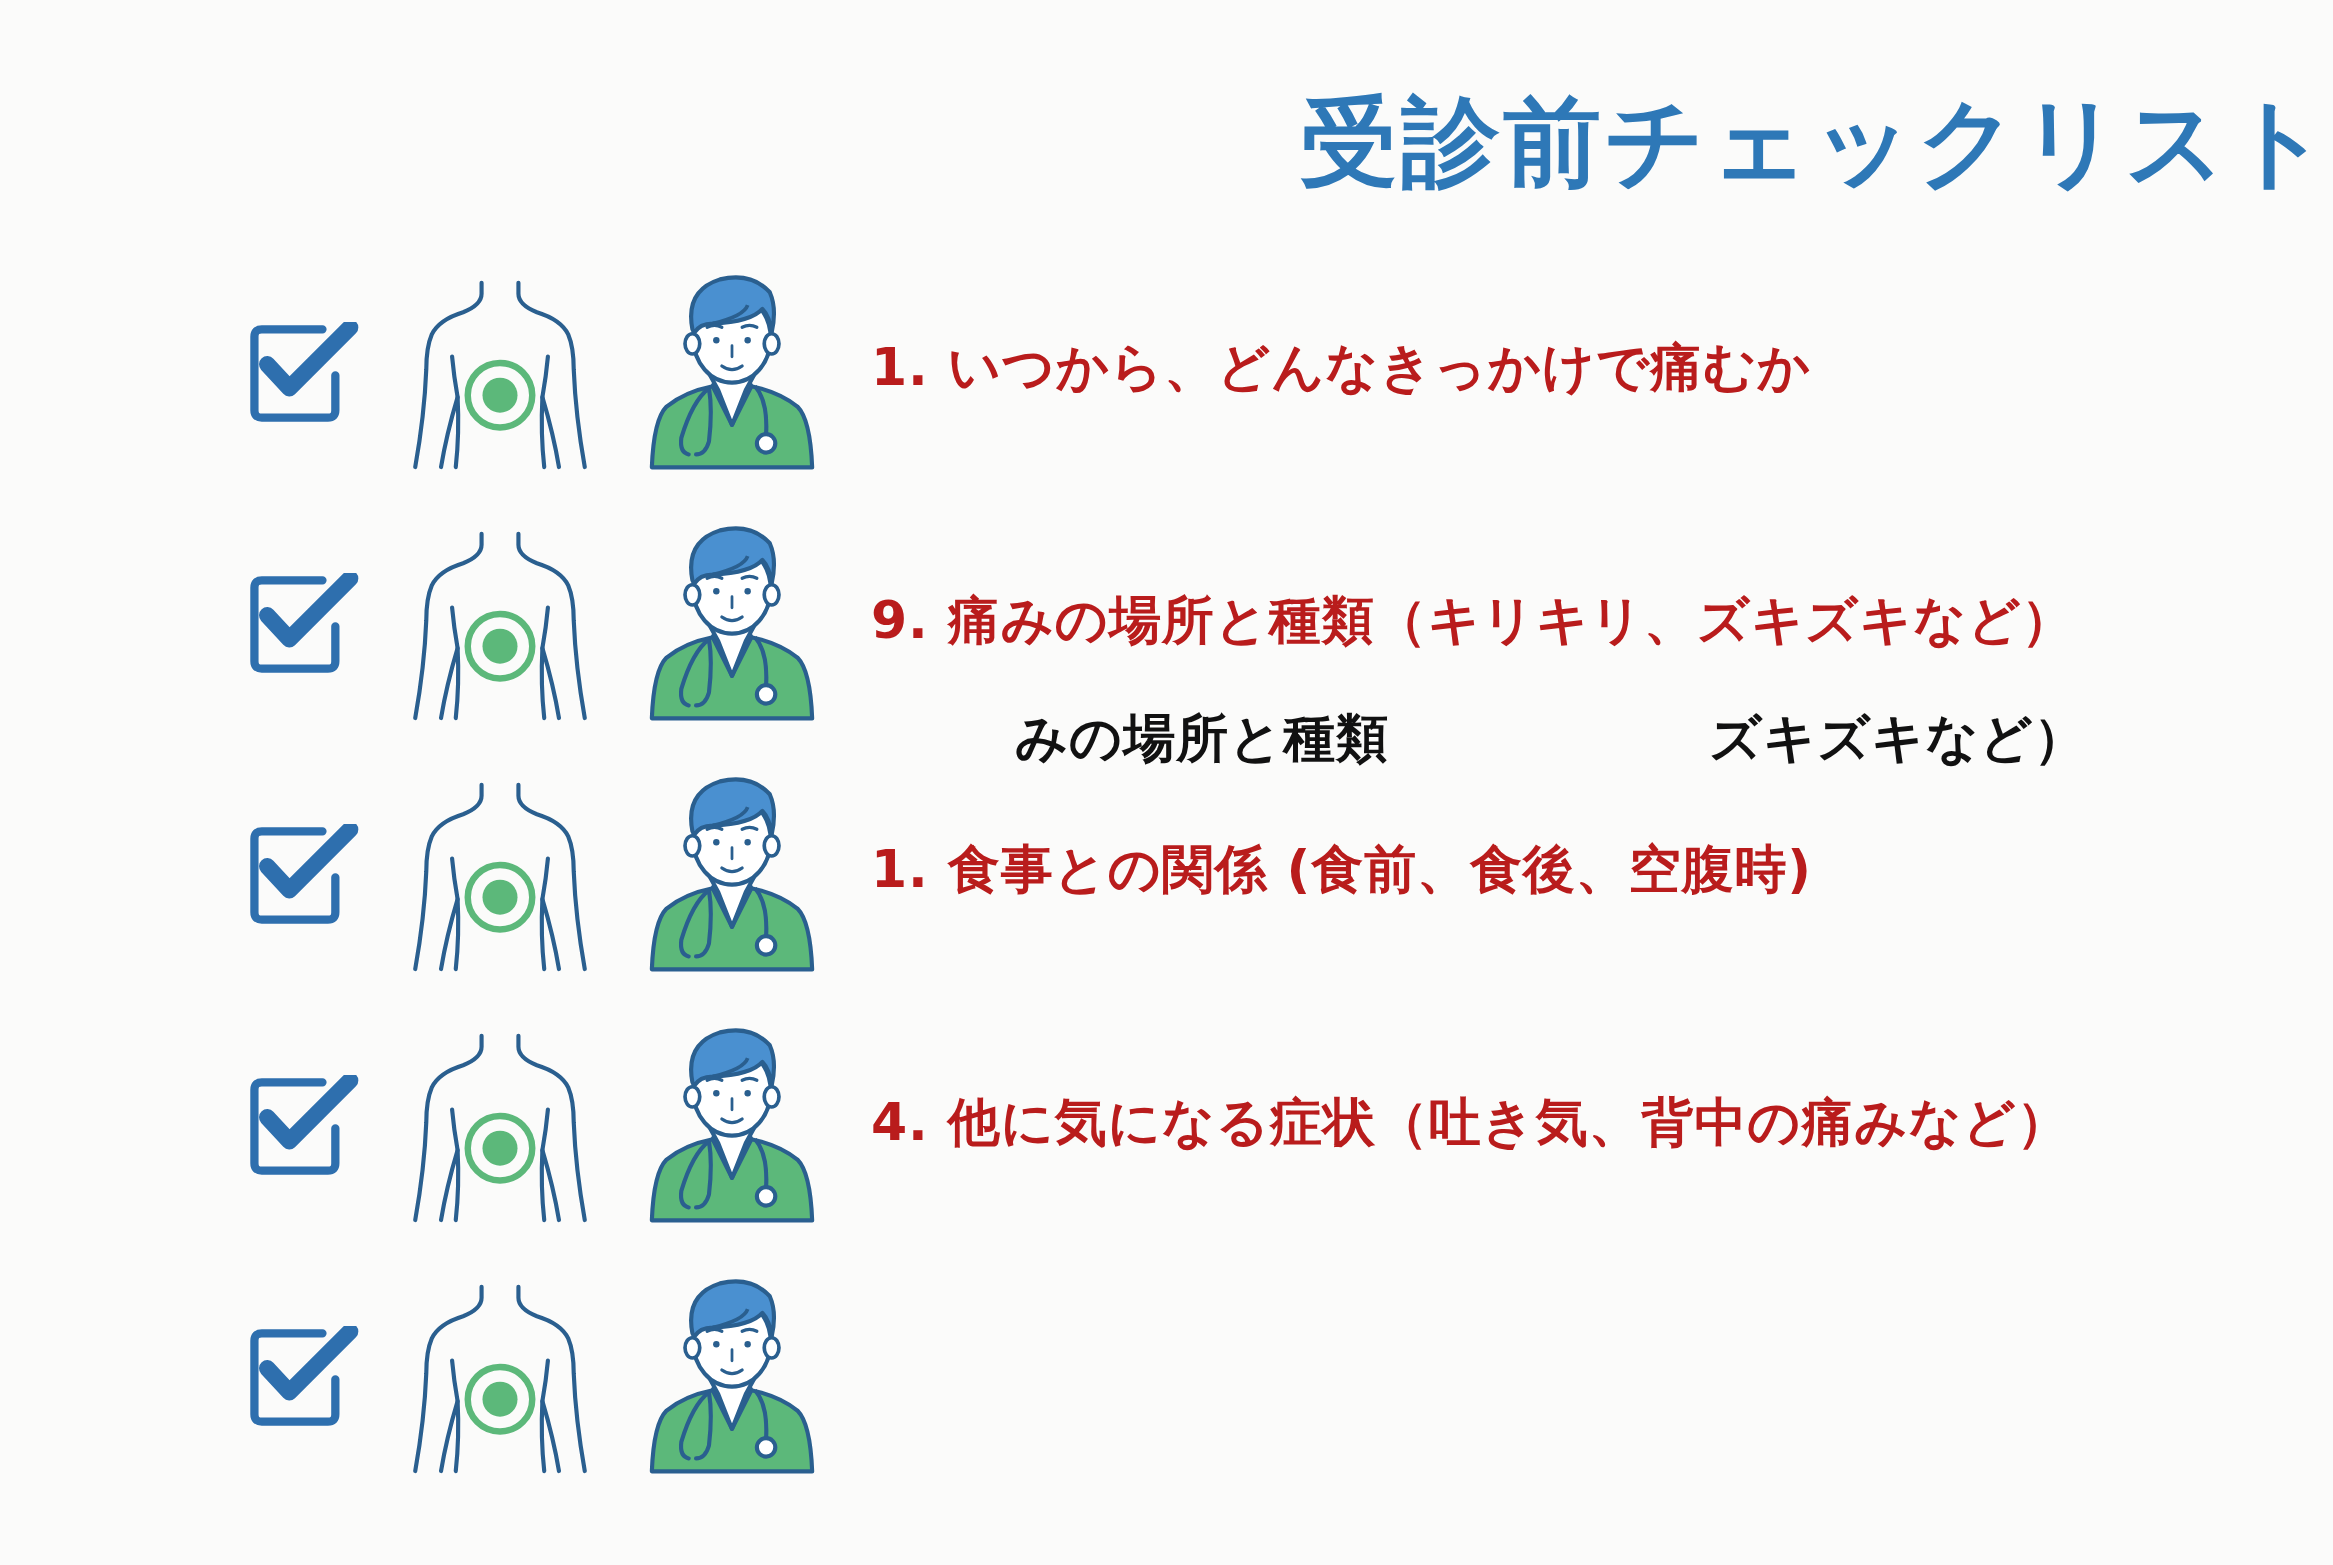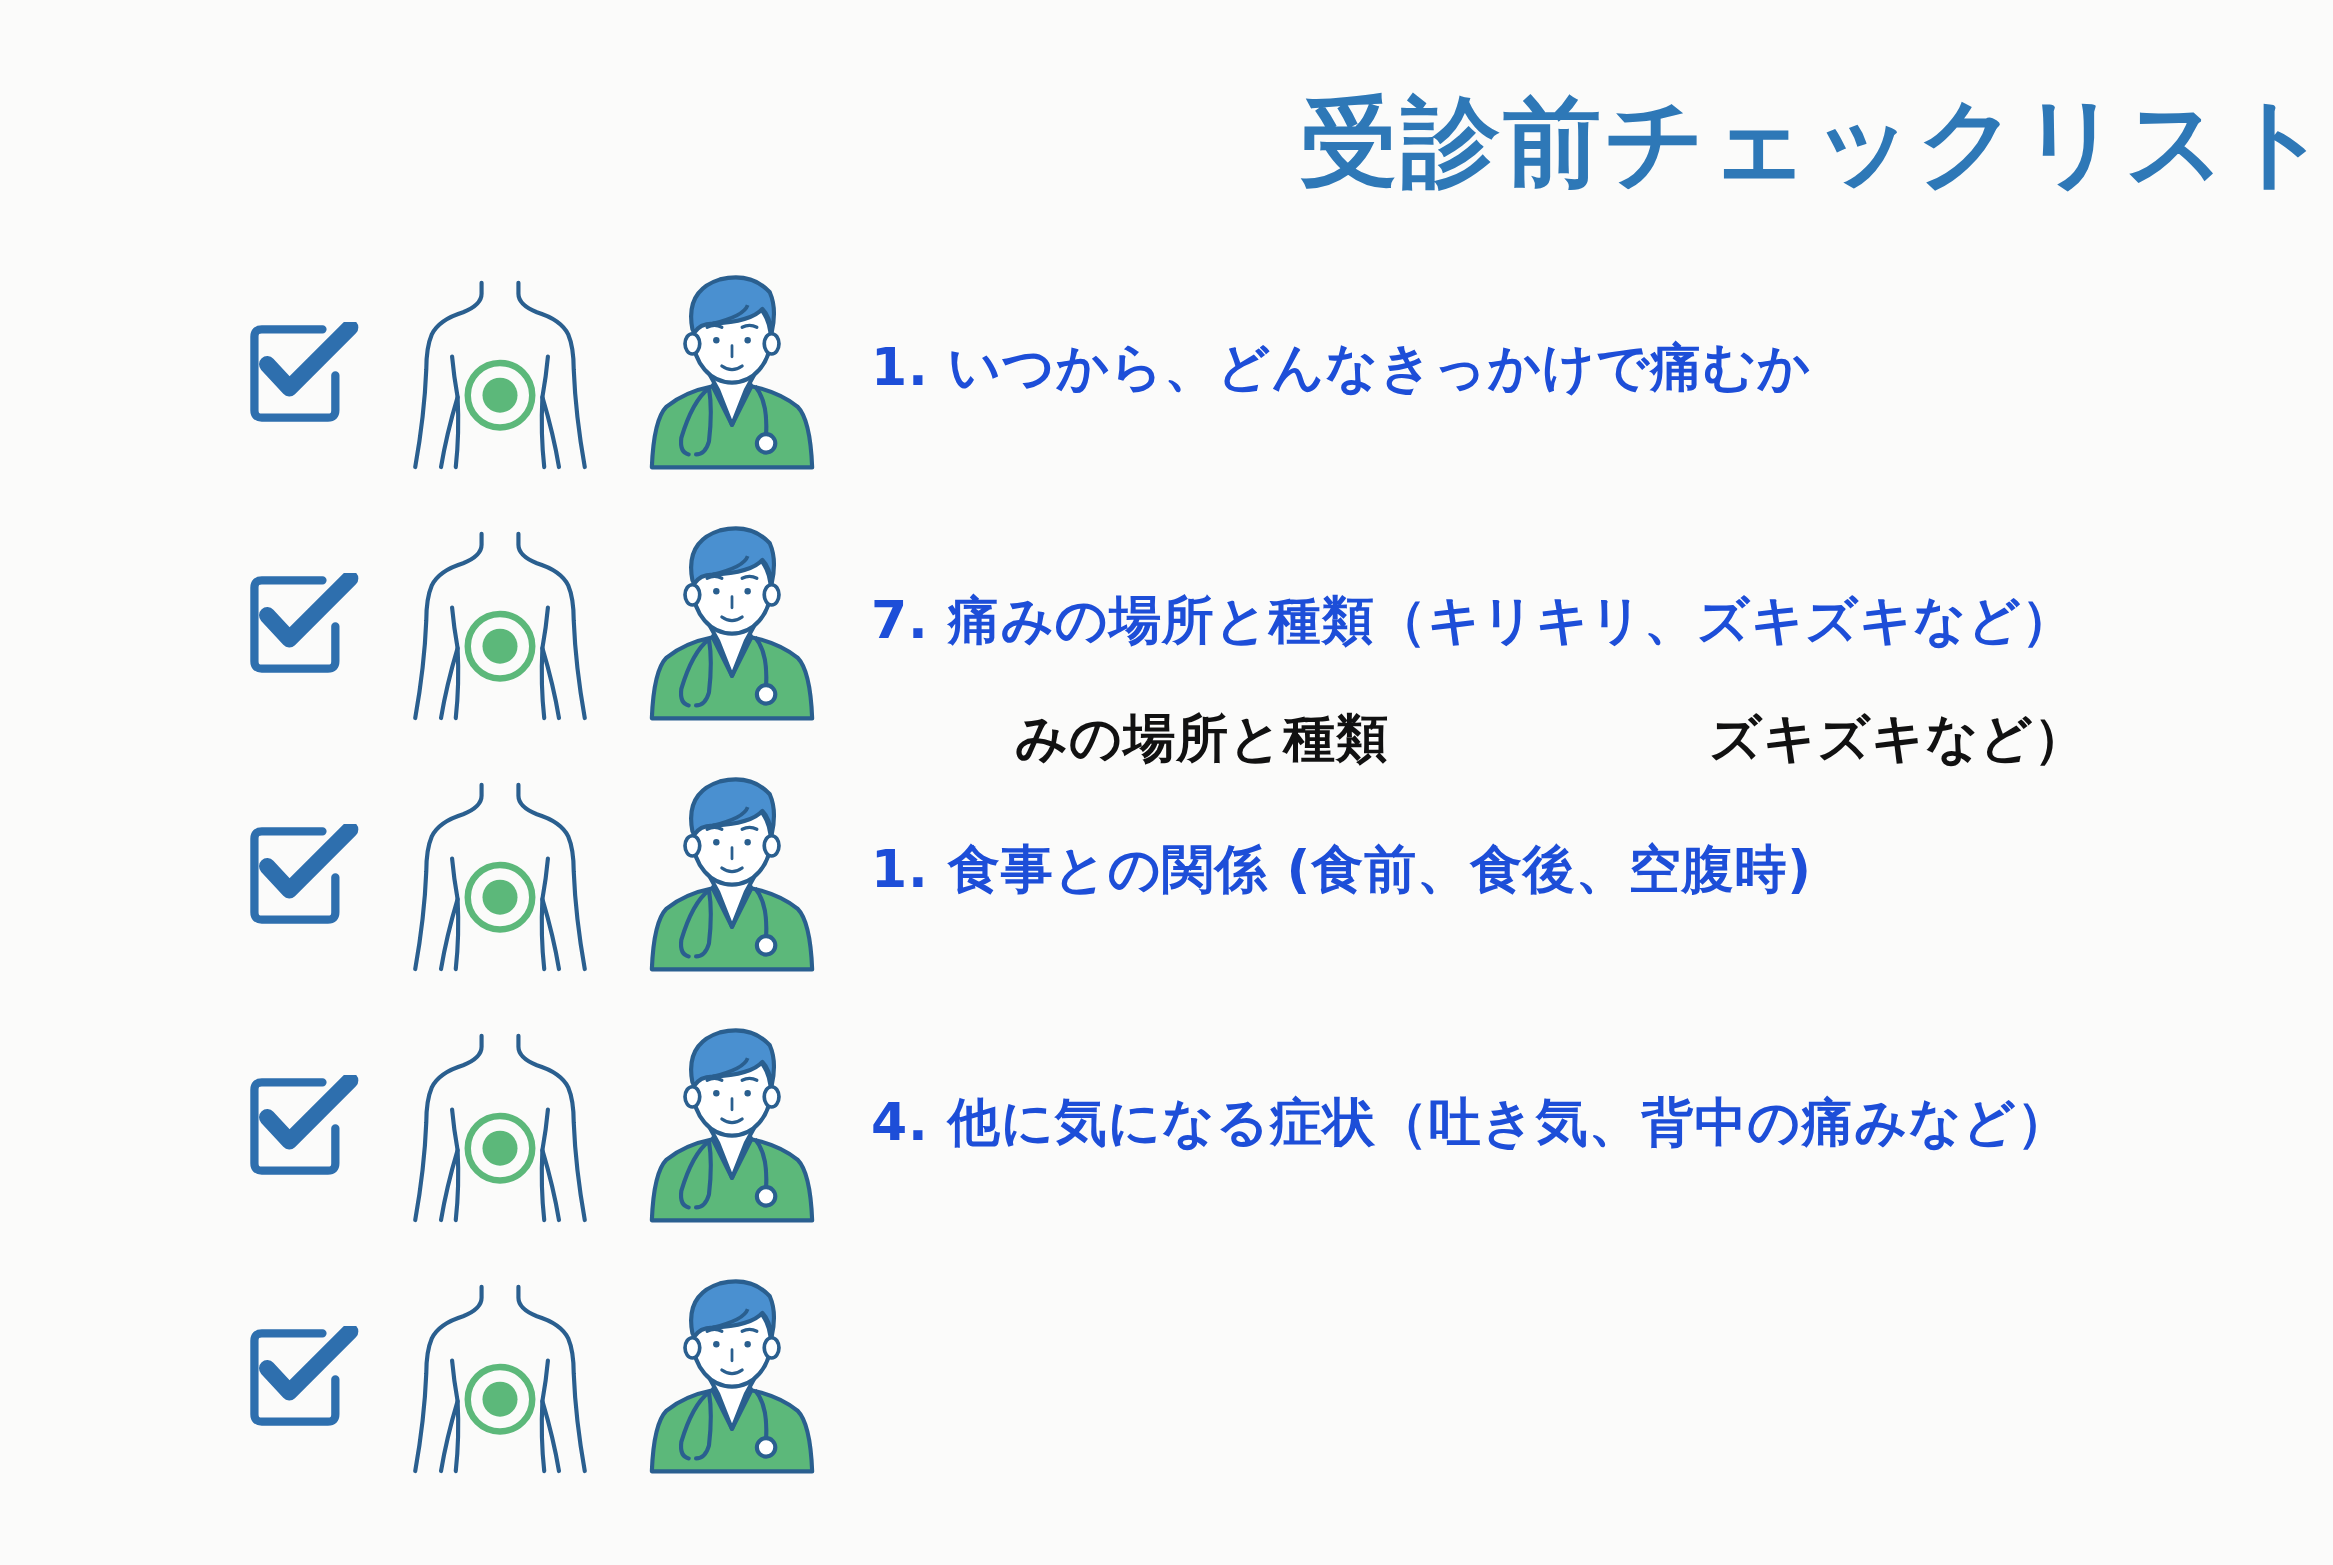--- a/index.html
+++ b/index.html
@@ -12,21 +12,21 @@
     position: absolute; left: 0; top: 89px; width: 2333px;
     text-align: right; font-size: 98px; font-weight: bold;
     color: #2e78b7; letter-spacing: 3.7px; line-height: 106px;
   }
   .row { position: absolute; left: 0; width: 2333px; height: 251px; }
   .checkbox { position: absolute; left: 247px; width: 116px; height: 103px; }
   .torso { position: absolute; left: 406px; width: 188px; height: 194px; }
   .doctor { position: absolute; left: 648px; width: 168px; height: 199px; }
   .item-text {
     position: absolute; left: 871px; font-size: 52px; font-weight: bold;
-    color: #1d4ed8; white-space: nowrap; line-height: 59px; letter-spacing: 0.9px;
+    color: #b91c1c; white-space: nowrap; line-height: 59px; letter-spacing: 0.9px;
   }
   .ghost { position: absolute; font-size: 52px; font-weight: bold; color: #111;
            white-space: nowrap; line-height: 59px; letter-spacing: 0.9px; }
 </style>
 </head>
 <body>
 
 <div class="title">受診前チェックリスト</div>
 
 <svg width="0" height="0" style="position:absolute">
@@ -84,21 +84,21 @@
 <div class="row" style="top:495px">
   <svg class="checkbox" style="top:78px" viewBox="0 0 126 112" width="116" height="103">
       <use href="#sym-check"></use>
     </svg>
   <svg class="torso" style="top:33px" viewBox="0 0 204 210" width="188" height="194">
       <use href="#sym-torso"></use>
     </svg>
   <svg class="doctor" style="top:28px" viewBox="0 0 182 216" width="168" height="199">
       <use href="#sym-doctor"></use>
     </svg>
-  <div class="item-text" style="top:96px">7. 痛みの場所と種類（キリキリ、ズキズキなど）</div>
+  <div class="item-text" style="top:96px">9. 痛みの場所と種類（キリキリ、ズキズキなど）</div>
 </div>
 
 <div class="ghost" style="left:1015px; top:709px;">みの場所と種類</div>
 <div class="ghost" style="left:1709px; top:709px;text-align:right;">ズキズキなど）</div>
 
 <div class="row" style="top:746px">
   <svg class="checkbox" style="top:78px" viewBox="0 0 126 112" width="116" height="103">
       <use href="#sym-check"></use>
     </svg>
   <svg class="torso" style="top:33px" viewBox="0 0 204 210" width="188" height="194">

